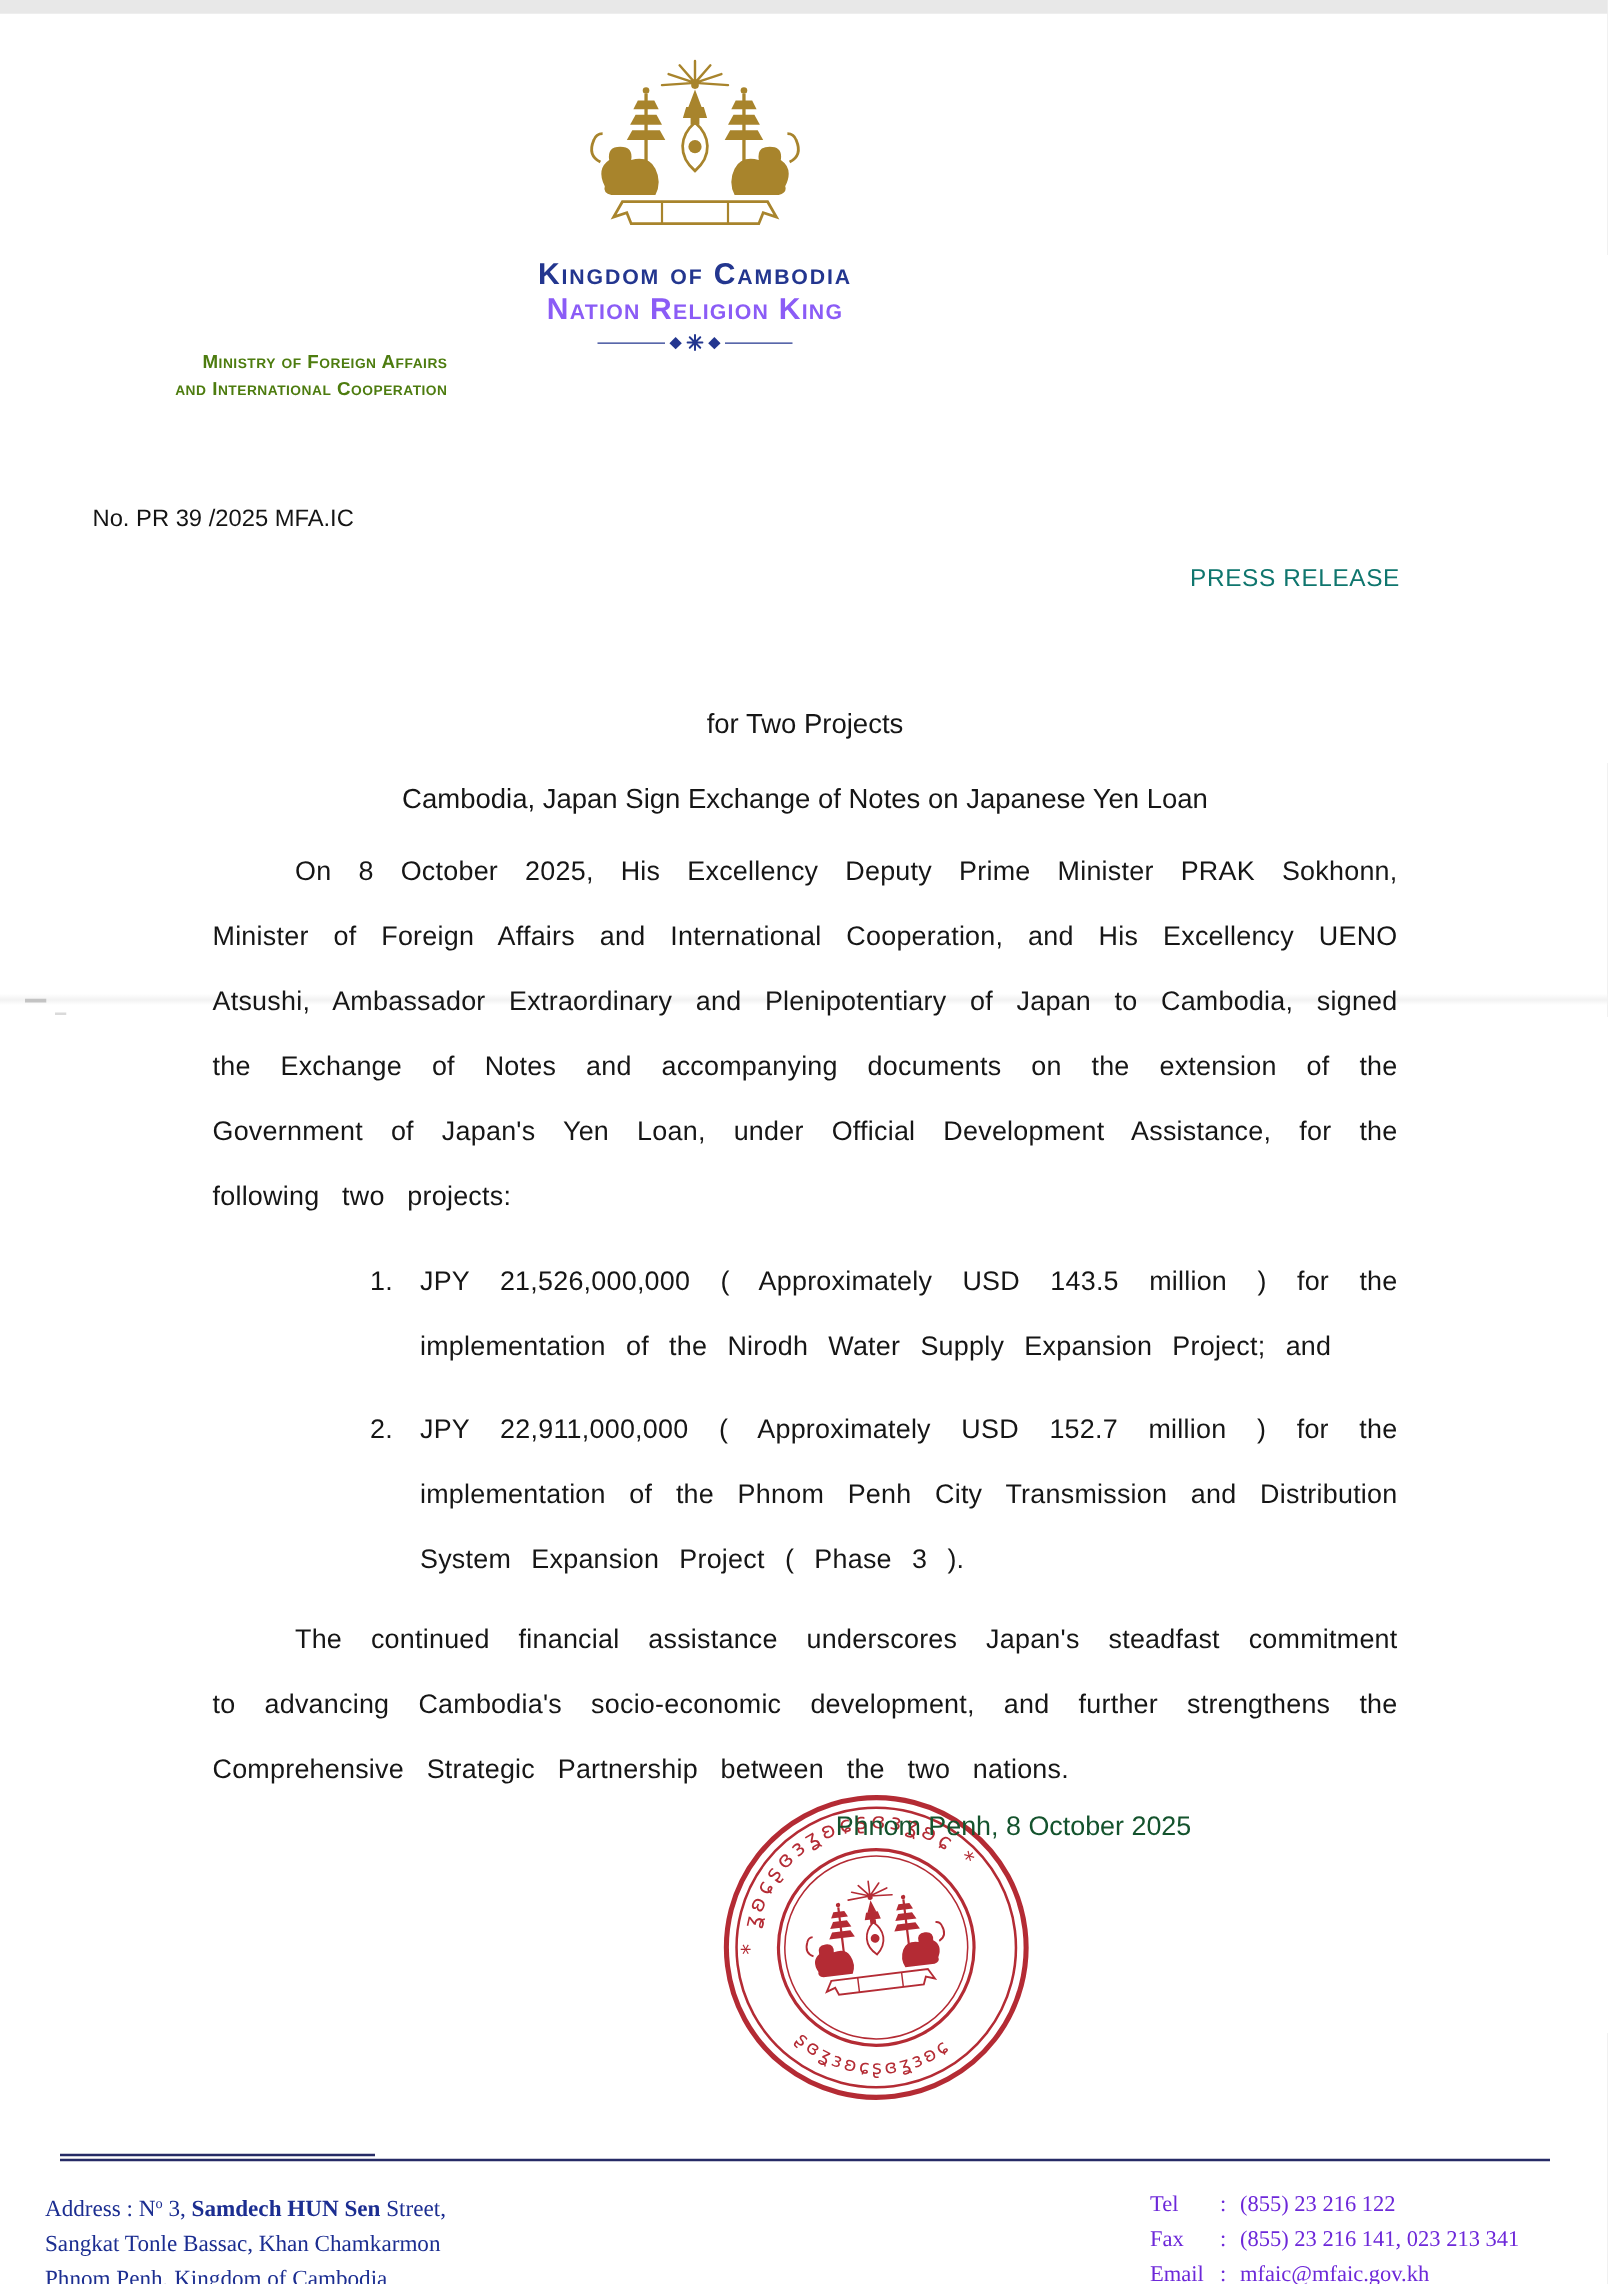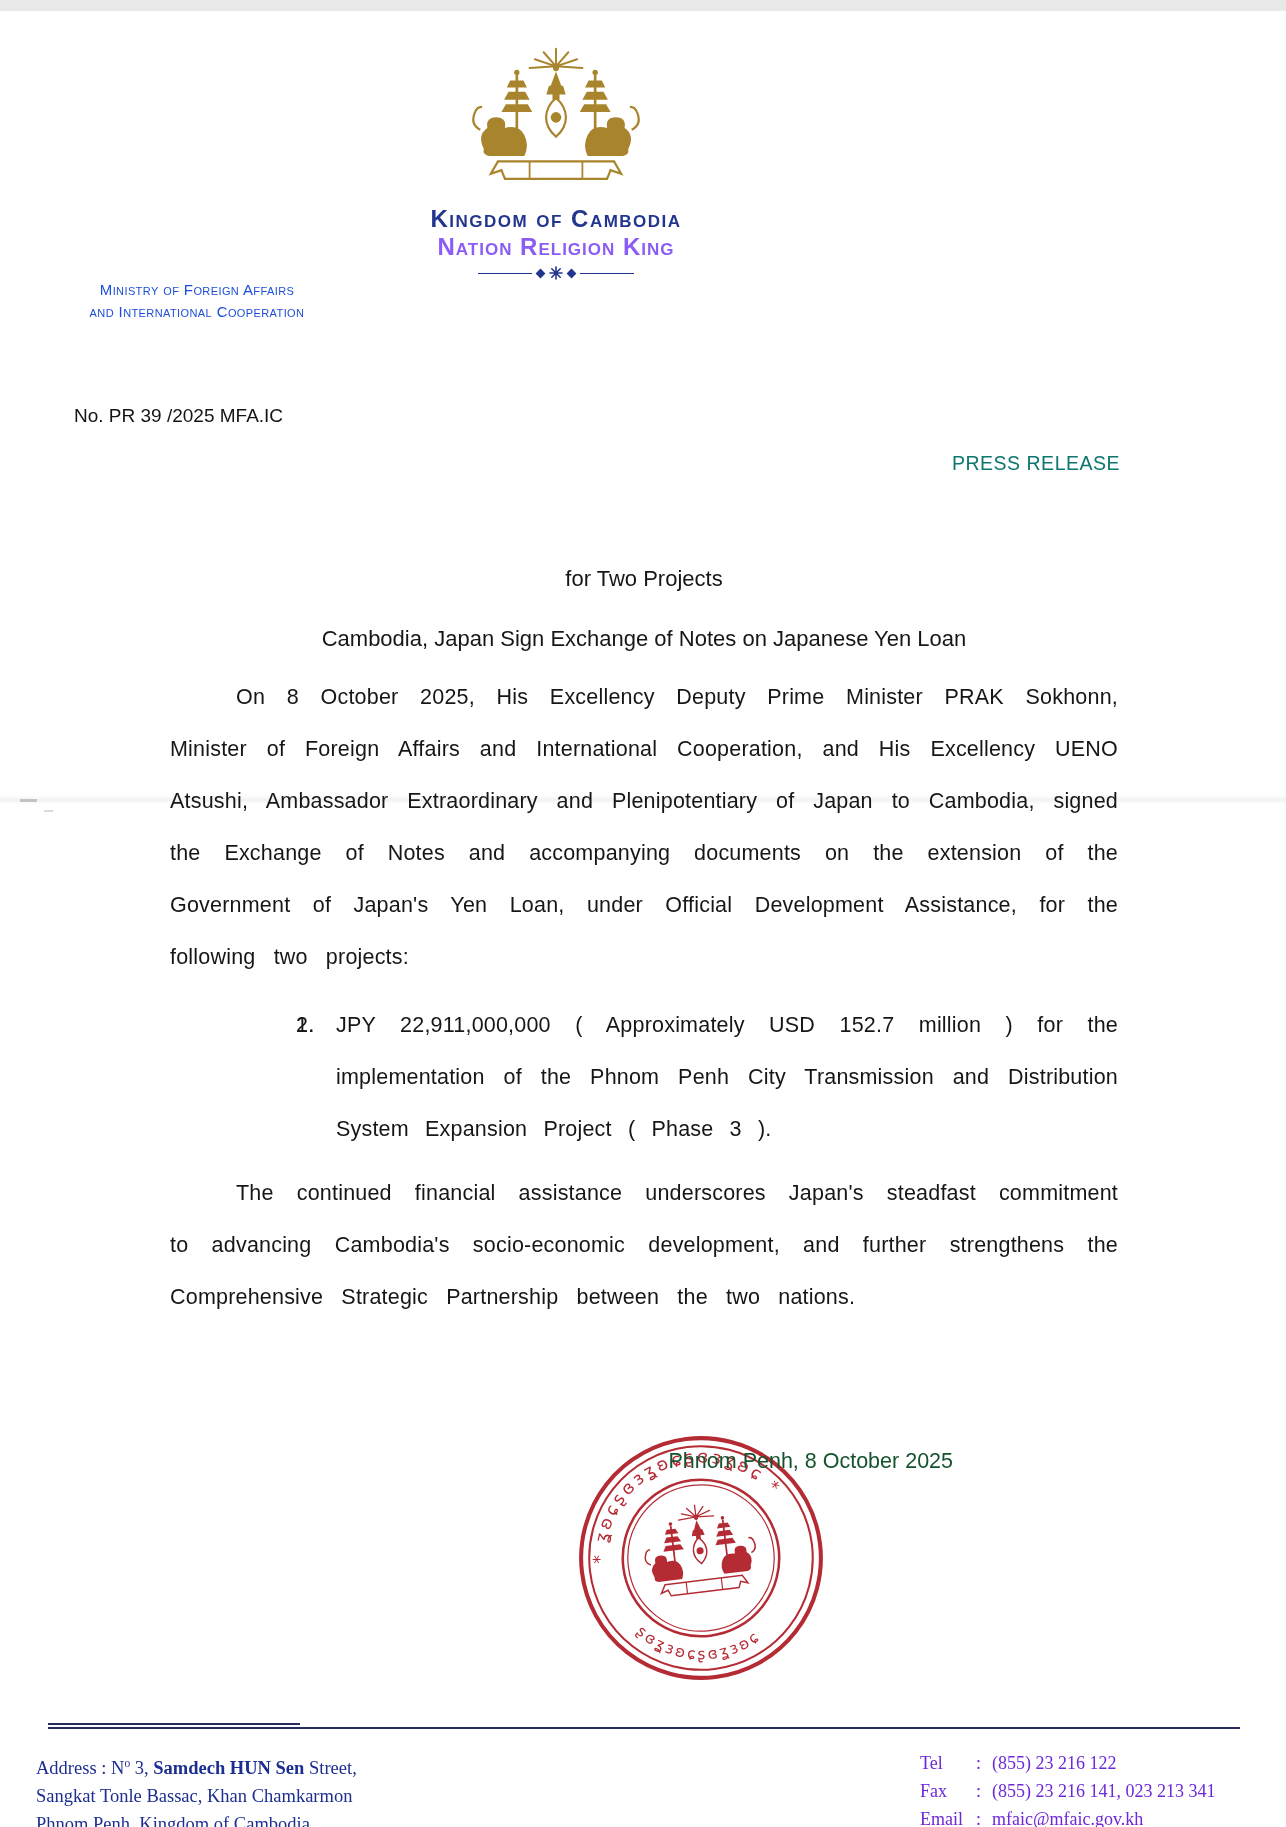--- a/index.html
+++ b/index.html
@@ -10,23 +10,23 @@
   
   .header-center{position:absolute;top:34px;left:0;width:1112px;text-align:center;}
   .crest{display:inline-block;}
   .kingdom{margin-top:6px;font-size:24px;font-weight:bold;font-variant:small-caps;
            letter-spacing:1.5px;color:#23368f;}
   .motto{margin-top:0;font-size:24px;font-weight:bold;font-variant:small-caps;
          letter-spacing:1px;color:#8b5cf6;}
   .ornament{margin-top:5px;display:flex;align-items:center;justify-content:center;gap:5px;color:#23368f;}
   .orn-line{width:54px;height:0;border-top:1.5px solid #23368f;}
   .orn-diamond{width:7px;height:7px;background:#23368f;transform:rotate(45deg);}
-  .ministry{position:absolute;top:268px;left:36px;width:322px;text-align:center;
-            font-size:15px;line-height:22px;font-weight:normal;font-variant:small-caps;
-            letter-spacing:.4px;color:#1d4ed8;}
+  .ministry{position:absolute;top:268px;left:36px;width:322px;text-align:right;
+            font-size:15px;line-height:22px;font-weight:bold;font-variant:small-caps;
+            letter-spacing:.4px;color:#4d7c0f;}
   .refno{position:absolute;top:394px;left:74px;font-size:19px;color:#141414;}
   .doctype{position:absolute;top:441px;right:166px;font-size:19.5px;letter-spacing:.5px;color:#0f766e;}
   
   .body-col{position:absolute;top:538px;left:170px;width:948px;font-size:21.5px;color:#161616;z-index:2;}
   .doc-title{font-size:22px;font-weight:400;text-align:center;line-height:60px;margin:0;}
   .para{margin:0;text-align:justify;line-height:52px;word-spacing:12px;letter-spacing:.2px;}
   .para.p1{margin-top:2px;text-indent:66px;}
   .para.p2{margin-top:12px;text-indent:66px;}
   .loan-list{margin:0;padding:0 0 0 126px;list-style:none;}
   .loan-item{position:relative;padding-left:40px;text-align:justify;line-height:52px;
@@ -125,20 +125,21 @@
     <h1 class="doc-title">
       <div>for Two Projects</div>
       <div>Cambodia, Japan Sign Exchange of Notes on Japanese Yen Loan</div>
     </h1>
 
     <p class="para p1">On 8 October 2025, His Excellency Deputy Prime Minister PRAK Sokhonn, Minister of Foreign Affairs and International Cooperation, and His Excellency UENO Atsushi, Ambassador Extraordinary and Plenipotentiary of Japan to Cambodia, signed the Exchange of Notes and accompanying documents on the extension of the Government of Japan's Yen Loan, under Official Development Assistance, for the following two projects:</p>
 
     <ol class="loan-list">
       <li class="loan-item i1">
         <span class="loan-marker">1.</span>
+        <span>JPY 21,526,000,000 ( Approximately USD 143.5 million ) for the implementation of the Nirodh Water Supply Expansion Project; and</span>
       </li>
       <li class="loan-item i2">
         <span class="loan-marker">2.</span>
         <span>JPY 22,911,000,000 ( Approximately USD 152.7 million ) for the implementation of the Phnom Penh City Transmission and Distribution System Expansion Project ( Phase 3 ).</span>
       </li>
     </ol>
 
     <p class="para p2">The continued financial assistance underscores Japan's steadfast commitment to advancing Cambodia's socio-economic development, and further strengthens the Comprehensive Strategic Partnership between the two nations.</p>
   </main>
 

